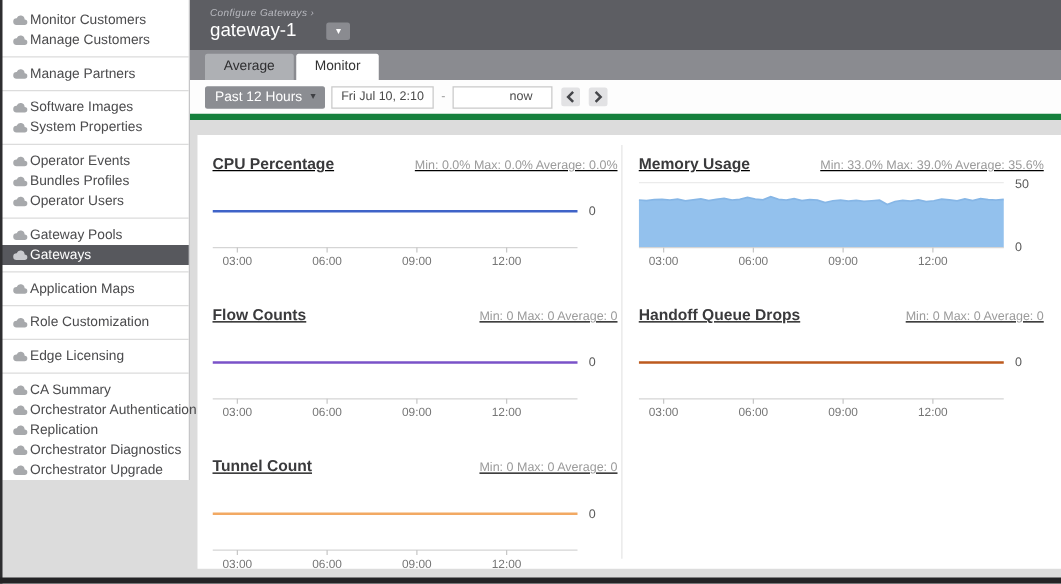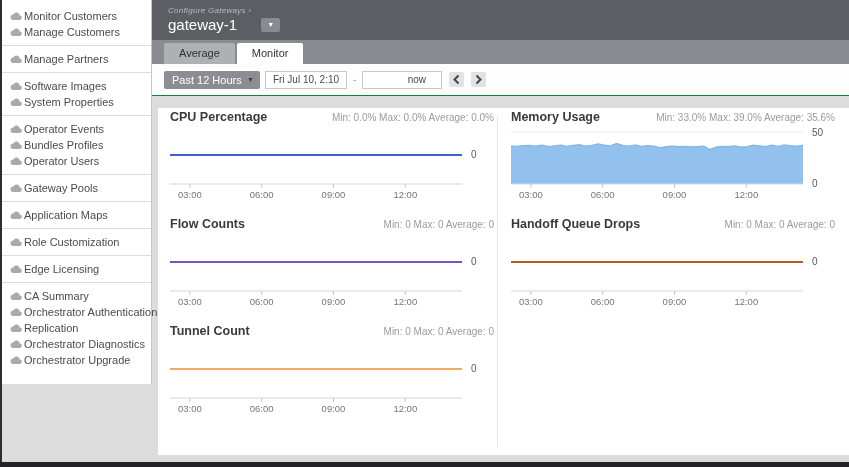--- a/index.html
+++ b/index.html
@@ -46,21 +46,21 @@
   }
   .tab{
     font-size:11px;color:#2f2f31;background:#aeb0b4;padding:4px 15px 5px;cursor:pointer;
     margin-right:2px;border-top-left-radius:2px;border-top-right-radius:2px;
   }
   .tab.active{background:#ffffff;color:#333;}
 
   
   .toolbar{
     position:absolute;left:152px;top:64px;right:0;height:32px;background:#fdfdfd;
-    border-bottom:1px solid #15803d;display:flex;align-items:center;gap:5px;
+    border-bottom:5px solid #15803d;display:flex;align-items:center;gap:5px;
     padding-left:12px;box-sizing:border-box;
   }
   .range-select{
     width:96px;height:18px;background:#8b8d92;border-radius:2px;color:#fff;font-size:11px;
     display:flex;align-items:center;justify-content:space-between;padding:0 6px 0 8px;
     cursor:pointer;box-sizing:border-box;
   }
   .range-select .caret{font-size:7px;color:#3f4044;}
   .time-input{
     height:18px;border:1px solid #c9c9c9;background:#fff;font-size:10px;color:#4a4a4a;
@@ -76,21 +76,21 @@
 
   
   .content{
     position:absolute;left:158px;top:108px;width:691px;height:347px;background:#fff;
     display:flex;
   }
   .col-left{width:339px;box-sizing:border-box;padding-left:12px;}
   .col-divider{width:1px;background:#e6e6e6;margin:8px 0;}
   .col-right{flex:1;box-sizing:border-box;padding-left:13px;}
 
-  .chart{width:324px;padding-top:2px;margin-bottom:13px;}
+  .chart{width:324px;padding-top:16px;margin-bottom:13px;text-decoration:underline;}
   .chart-head{display:flex;justify-content:space-between;align-items:baseline;height:18px;}
   .chart-title{font-size:12.5px;font-weight:bold;color:#3a3a3c;}
   .chart-stats{font-size:10px;color:#9b9b9b;}
   .plot{display:block;}
 </style>
 </head>
 <body>
 
 <div class="edge-left"></div>
 
@@ -172,20 +172,28 @@
     </div>
     <div class="side-divider"></div>
     <div class="side-group">
       <div class="side-item">
         <span class="cloud">
           <svg width="15" height="11" viewBox="0 0 20 12">
             <path d="M5.6 10.6 h8.6 a2.9 2.9 0 0 0 .1-5.8 A4.4 4.4 0 0 0 5.8 3.4 A3.5 3.5 0 0 0 5.6 10.6 Z"></path>
           </svg>
         </span>
         <span>Gateway Pools</span>
+      </div>
+      <div class="side-item selected">
+        <span class="cloud">
+          <svg width="15" height="11" viewBox="0 0 20 12">
+            <path d="M5.6 10.6 h8.6 a2.9 2.9 0 0 0 .1-5.8 A4.4 4.4 0 0 0 5.8 3.4 A3.5 3.5 0 0 0 5.6 10.6 Z"></path>
+          </svg>
+        </span>
+        <span>Gateways</span>
       </div>
     </div>
     <div class="side-divider"></div>
     <div class="side-group">
       <div class="side-item">
         <span class="cloud">
           <svg width="15" height="11" viewBox="0 0 20 12">
             <path d="M5.6 10.6 h8.6 a2.9 2.9 0 0 0 .1-5.8 A4.4 4.4 0 0 0 5.8 3.4 A3.5 3.5 0 0 0 5.6 10.6 Z"></path>
           </svg>
         </span>

